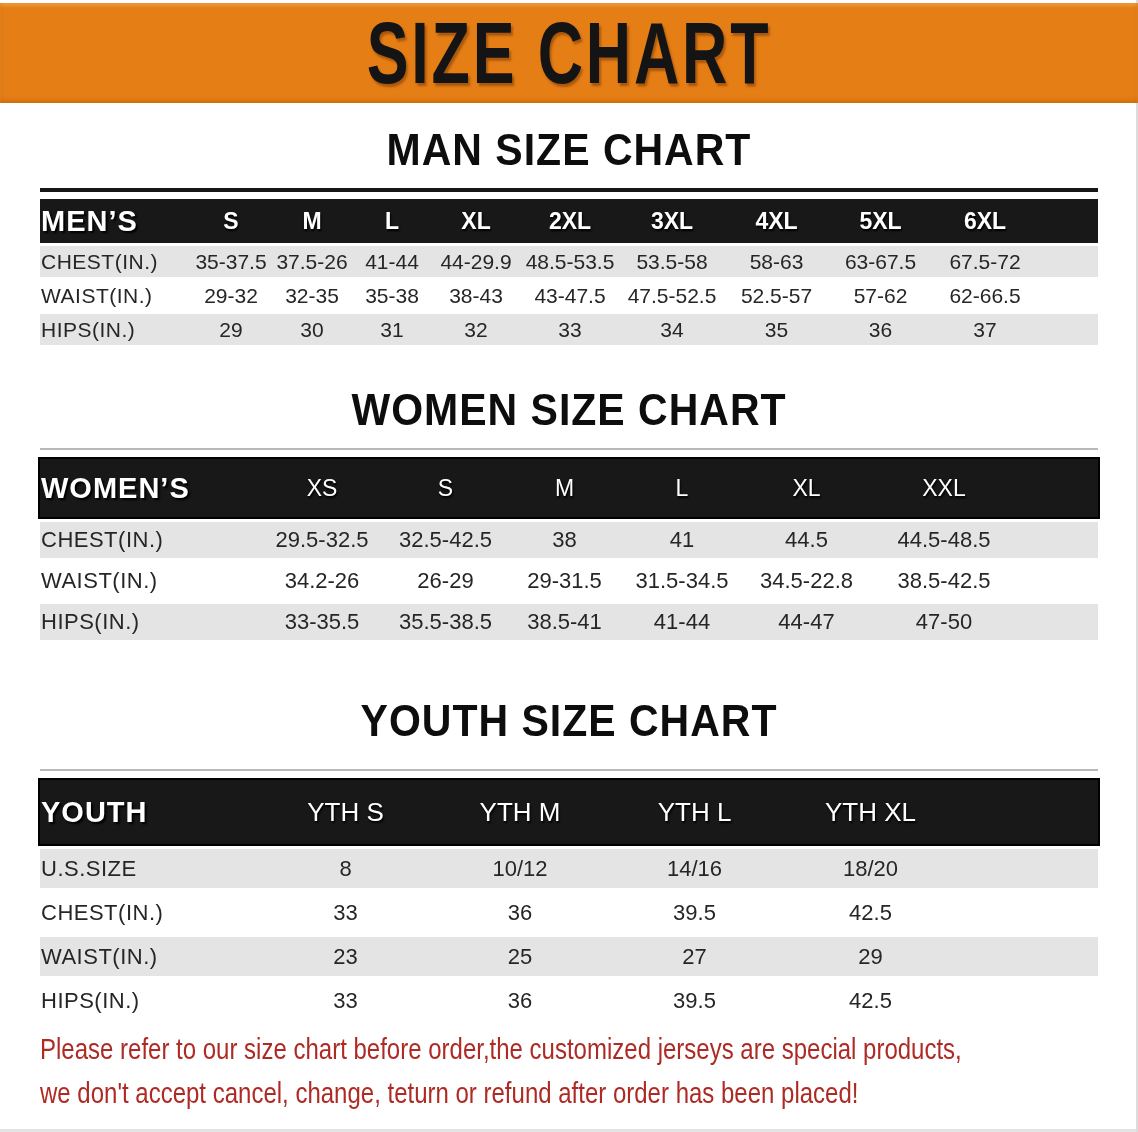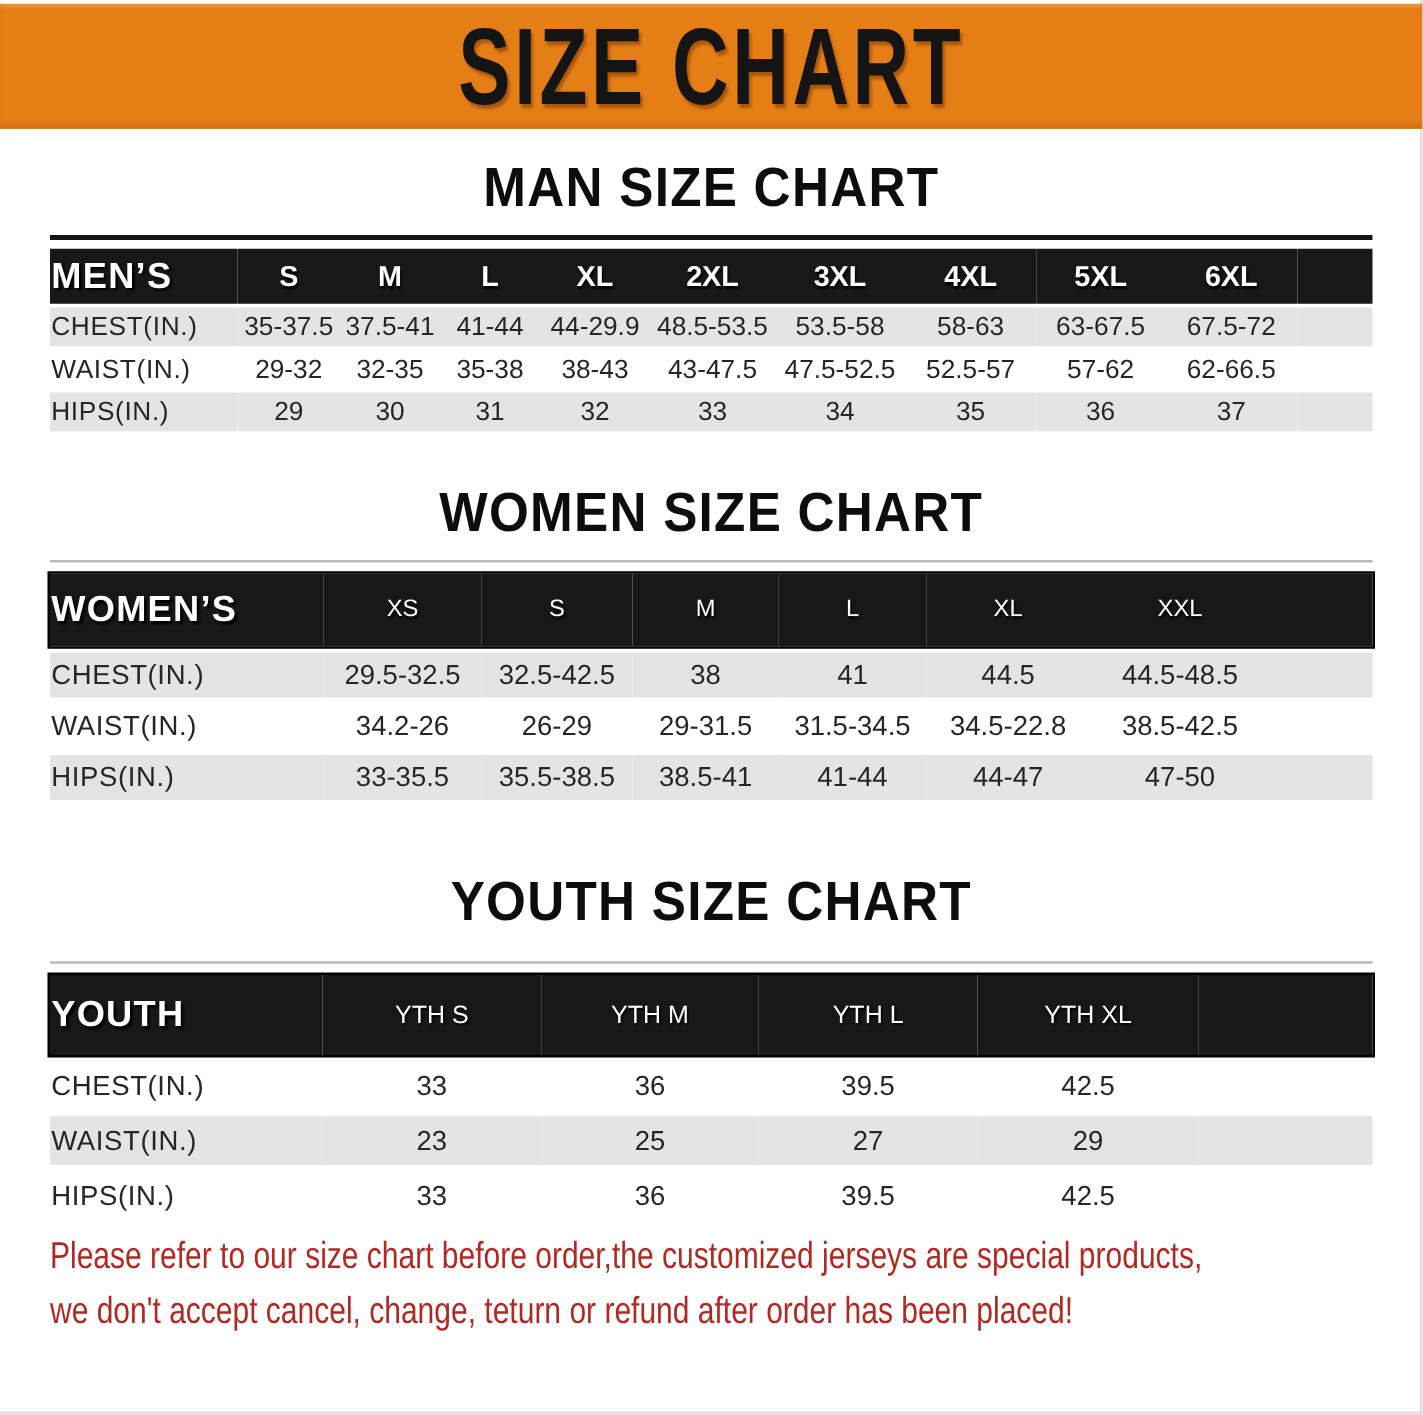--- a/index.html
+++ b/index.html
@@ -66,22 +66,22 @@
     text-align:left;
     color:#fff;font-size:29px;font-weight:bold;letter-spacing:1px;
     text-shadow:2px 2px 2px #000;
     white-space:nowrap;
   }
   th.h-size{
     color:#fff;font-weight:normal;text-align:center;
     text-shadow:1px 2px 2px #000;white-space:nowrap;
   }
   .t-men th.h-size{font-size:23px;font-weight:bold;}
-  .t-women th.h-size{font-size:19px;}
-  .t-youth th.h-size{font-size:20px;}
+  .t-women th.h-size{font-size:23px;}
+  .t-youth th.h-size{font-size:26px;}
   td.r-label{text-align:left;letter-spacing:.5px;white-space:nowrap;}
   td.cell{text-align:center;white-space:nowrap;}
   
   .disclaimer{margin:2px 0 0 40px;}
   .disclaimer-line{
     font-size:30px;line-height:44px;
     white-space:nowrap;
     transform:scaleX(.8);transform-origin:left center;
   }
 </style>
@@ -121,21 +121,21 @@
           <th class="h-size">4XL</th>
           <th class="h-size">5XL</th>
           <th class="h-size">6XL</th>
           <th></th>
         </tr>
       </thead>
       <tbody>
         <tr class="shade">
           <td class="r-label">CHEST(IN.)</td>
           <td class="cell">35-37.5</td>
-          <td class="cell">37.5-41</td>
+          <td class="cell">37.5-26</td>
           <td class="cell">41-44</td>
           <td class="cell">44-29.9</td>
           <td class="cell">48.5-53.5</td>
           <td class="cell">53.5-58</td>
           <td class="cell">58-63</td>
           <td class="cell">63-67.5</td>
           <td class="cell">67.5-72</td>
           <td></td>
         </tr>
         <tr class="">
@@ -245,20 +245,28 @@
         <tr>
           <th class="h-label">YOUTH</th>
           <th class="h-size">YTH S</th>
           <th class="h-size">YTH M</th>
           <th class="h-size">YTH L</th>
           <th class="h-size">YTH XL</th>
           <th></th>
         </tr>
       </thead>
       <tbody>
+        <tr class="shade">
+          <td class="r-label">U.S.SIZE</td>
+          <td class="cell">8</td>
+          <td class="cell">10/12</td>
+          <td class="cell">14/16</td>
+          <td class="cell">18/20</td>
+          <td></td>
+        </tr>
         <tr class="">
           <td class="r-label">CHEST(IN.)</td>
           <td class="cell">33</td>
           <td class="cell">36</td>
           <td class="cell">39.5</td>
           <td class="cell">42.5</td>
           <td></td>
         </tr>
         <tr class="shade">
           <td class="r-label">WAIST(IN.)</td>

